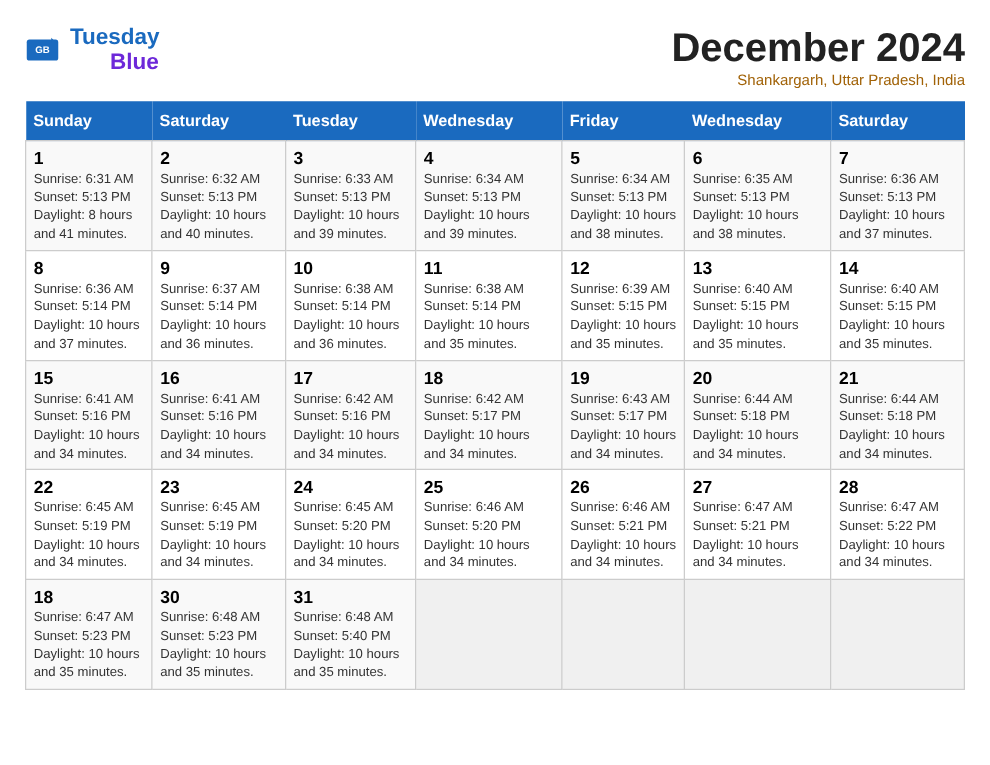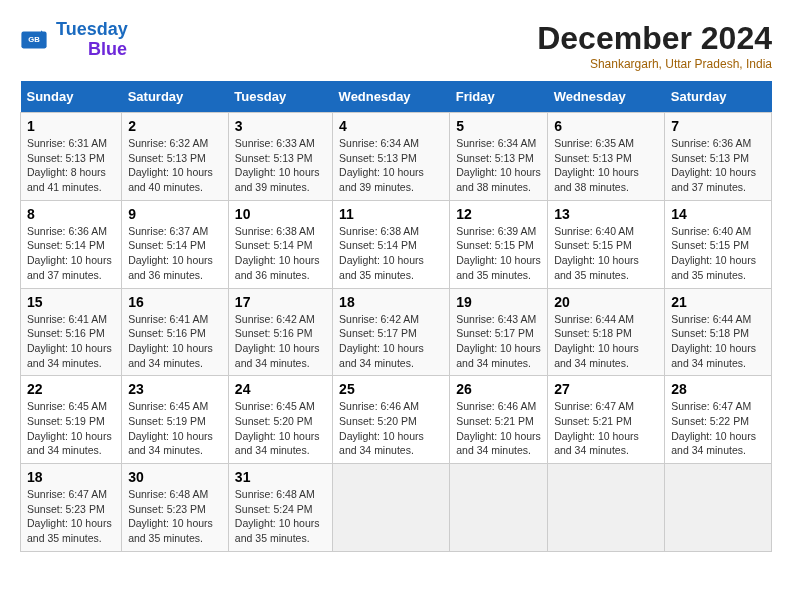--- a/index.html
+++ b/index.html
@@ -365,21 +365,21 @@
         <div class="day-info">
           <span>Sunrise: 6:48 AM</span><br>
           <span>Sunset: 5:23 PM</span><br>
           <span>Daylight: 10 hours and 35 minutes.</span>
         </div>
       </td>
         <td>
         <span class="day-num">31</span>
         <div class="day-info">
           <span>Sunrise: 6:48 AM</span><br>
-          <span>Sunset: 5:24 PM</span><br>
+          <span>Sunset: 5:40 PM</span><br>
           <span>Daylight: 10 hours and 35 minutes.</span>
         </div>
       </td>
         <td class="empty-cell"></td>
         <td class="empty-cell"></td>
         <td class="empty-cell"></td>
         <td class="empty-cell"></td>
       </tr>
     </tbody>
 </table>

